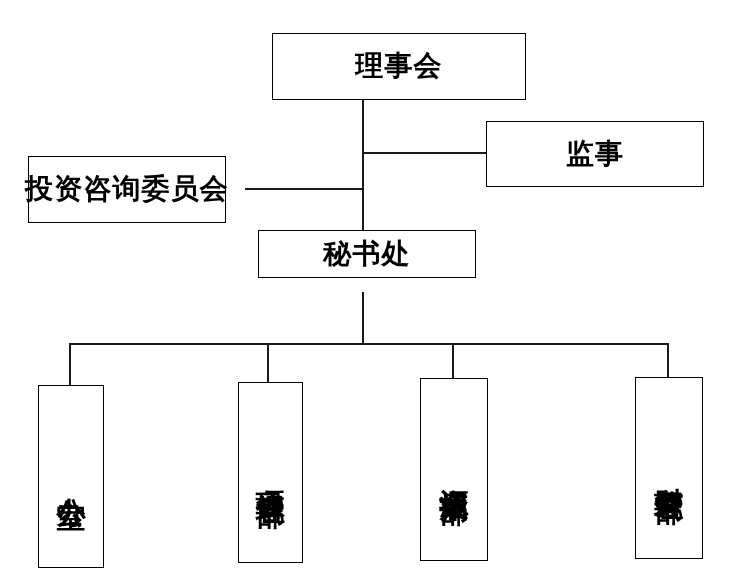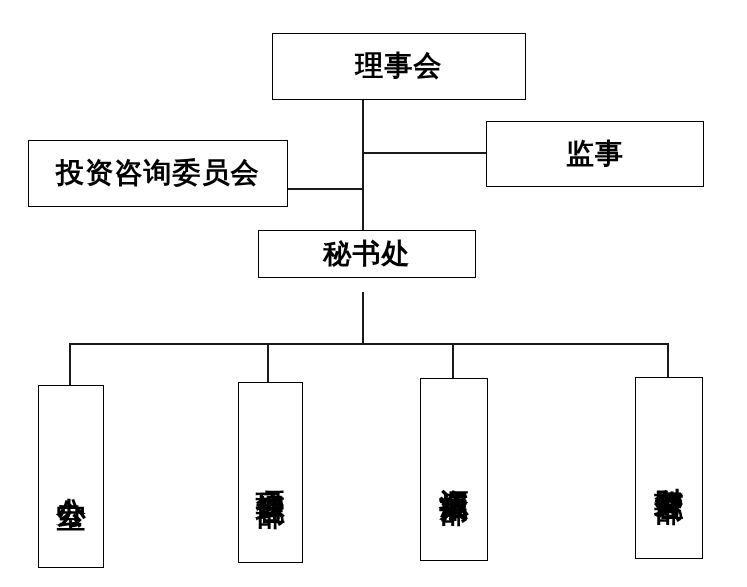--- a/index.html
+++ b/index.html
@@ -40,21 +40,21 @@
     writing-mode: vertical-rl;
     text-orientation: upright;
     font-size: 29px;
     letter-spacing: 0.06em;
     line-height: 1;
   }
 
   
   #node-board      { left: 272px; top: 33px;  width: 254px; height: 67px; }
   #node-supervisor { left: 486px; top: 121px; width: 218px; height: 66px; justify-content: center; }
-  #node-investment { left: 28px;  top: 140px; width: 260px; height: 67px; }
+  #node-investment { left: 28px;  top: 156px; width: 198px; height: 67px; }
   #node-secretariat{ left: 258px; top: 230px; width: 218px; height: 48px; }
 
   #node-office     { left: 38px;  top: 385px; width: 66px;  height: 183px; }
   #node-project    { left: 238px; top: 382px; width: 65px;  height: 181px; }
   #node-resource   { left: 420px; top: 378px; width: 68px;  height: 183px; }
   #node-finance    { left: 635px; top: 377px; width: 68px;  height: 182px; }
 
   
   .conn {
     position: absolute;

